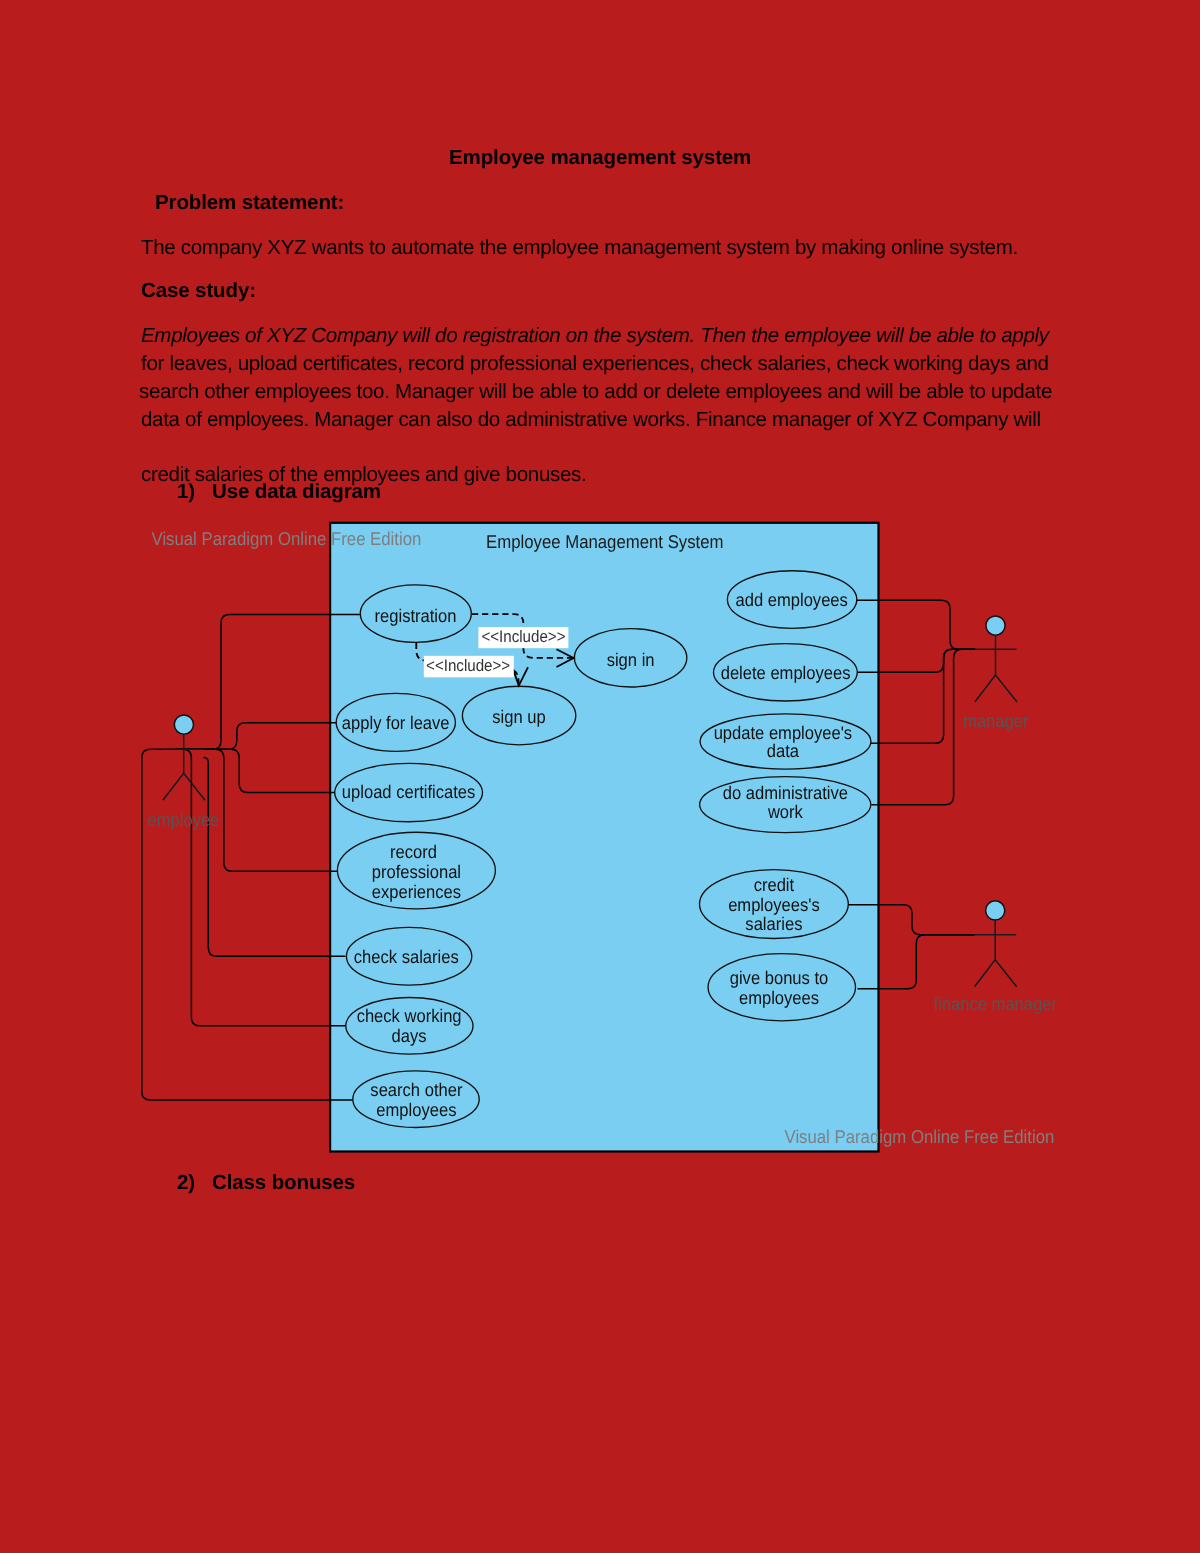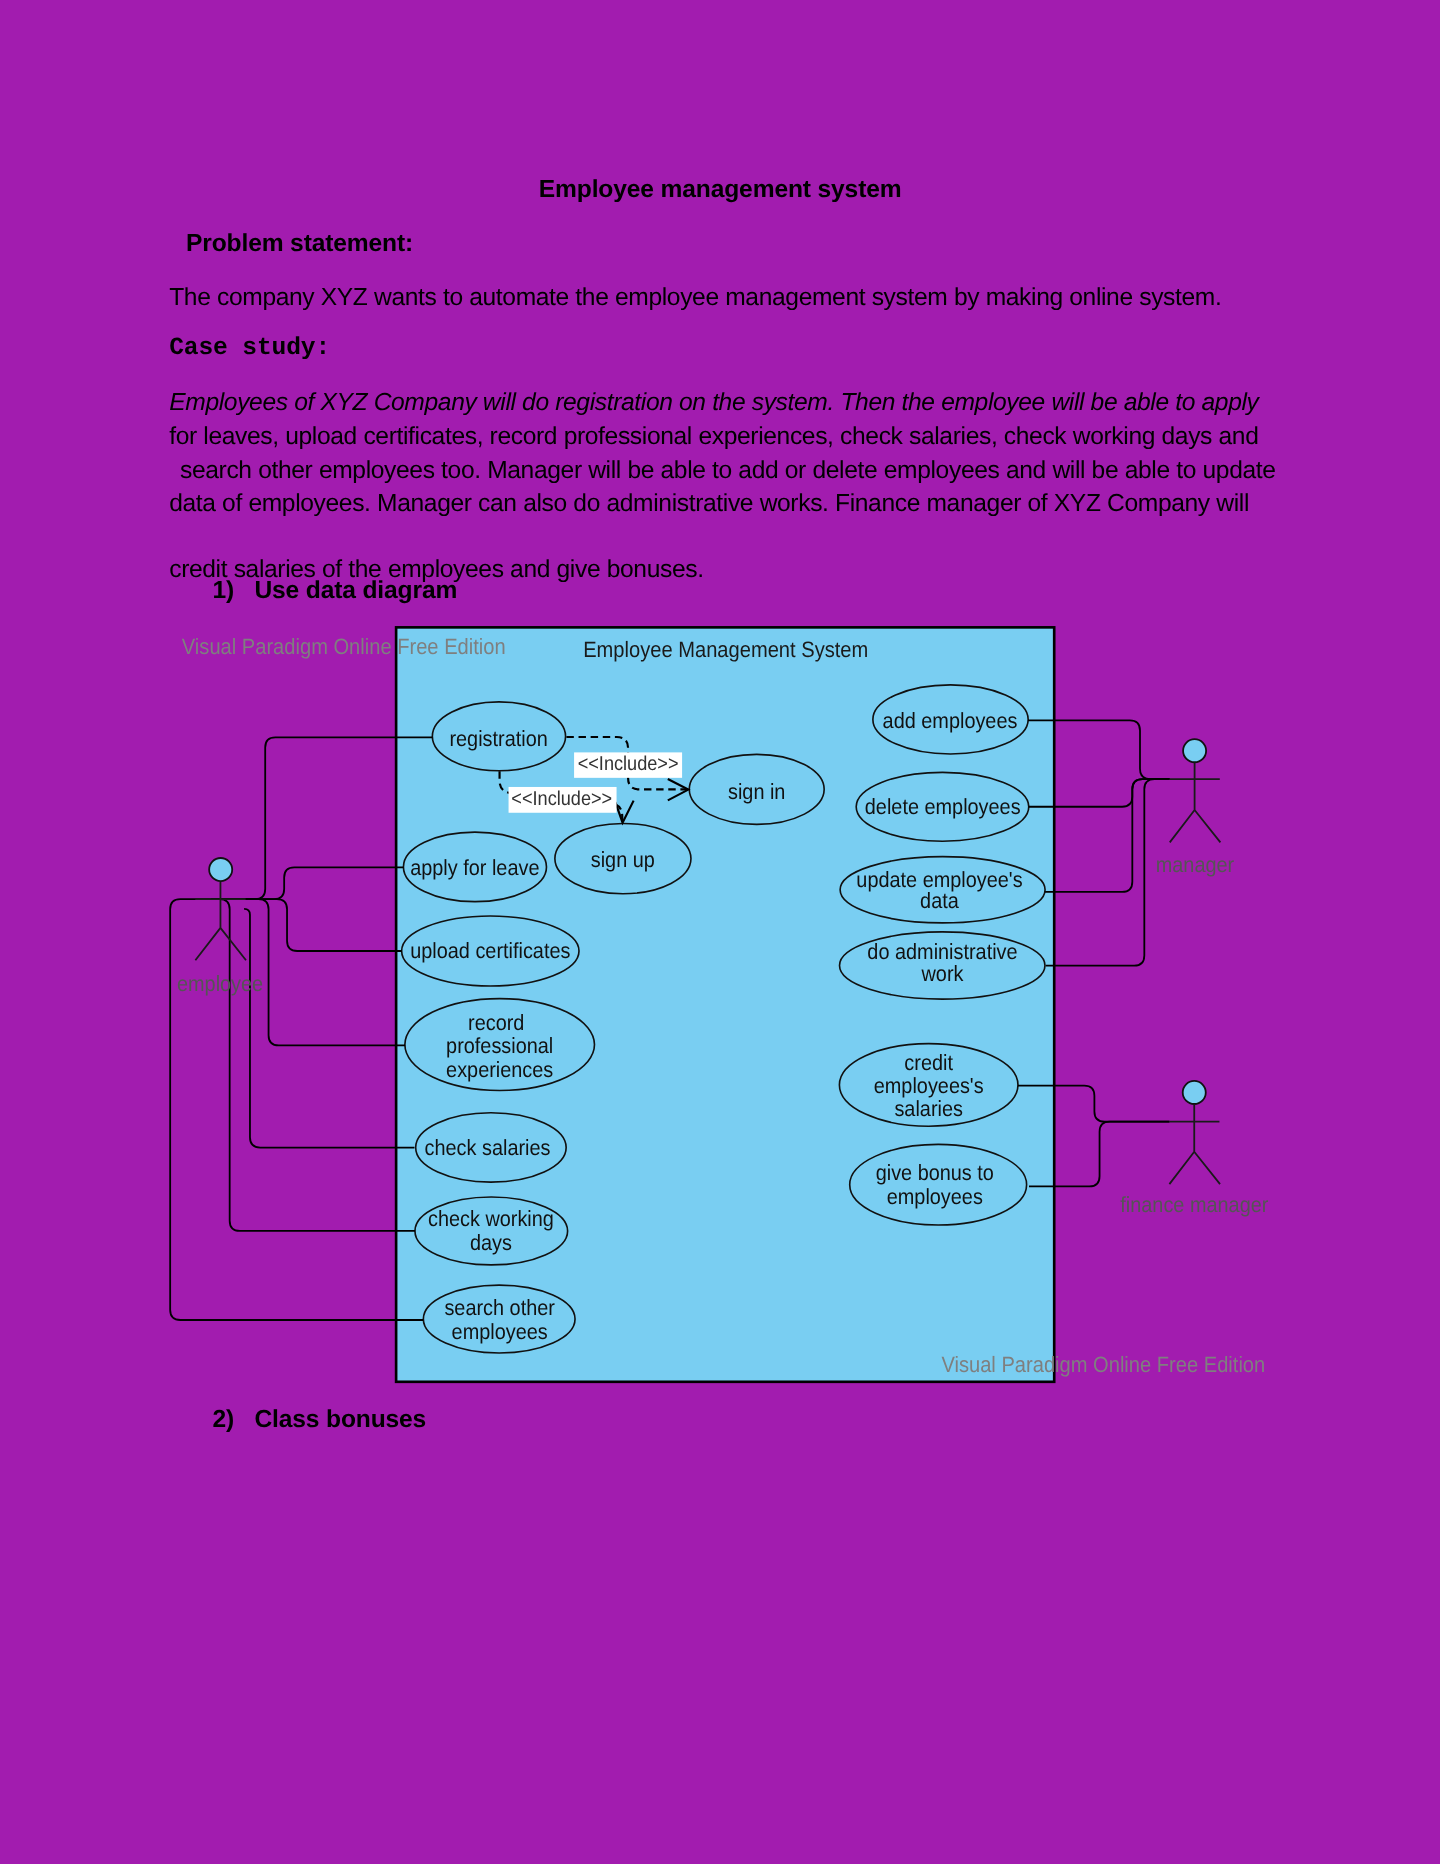--- a/index.html
+++ b/index.html
@@ -1,19 +1,19 @@
 <!DOCTYPE html>
 <html><head>
 <meta charset="utf-8">
 <style>
   html,body{margin:0;padding:0;background:#fff;}
   body{width:1200px;height:1553px;
        font-family:"Liberation Sans",sans-serif;color:#000;
        -webkit-font-smoothing:antialiased;text-rendering:geometricPrecision;}
-  .page{position:relative;width:1200px;height:1553px;overflow:hidden;background:#a21caf;}
+  .page{position:relative;width:1200px;height:1553px;overflow:hidden;background:#b91c1c;}
   .tl{position:absolute;white-space:pre;will-change:transform;font-size:20.5px;line-height:20.5px;letter-spacing:-0.3px;}
   .b{font-weight:bold;letter-spacing:-0.12px;}
   .diagram{position:absolute;left:0;top:0;width:1200px;height:1553px;}
   svg text{text-rendering:geometricPrecision;}
   .diagram{will-change:transform;}
   .ucg ellipse{fill:#79CEF2;stroke:#111;stroke-width:1.35;}
   .uc{font-family:"Liberation Sans",sans-serif;font-size:18.3px;fill:#111;text-anchor:middle;}
   .conn path{fill:none;stroke:#000;stroke-width:1.5;}
   .actor circle{fill:#79CEF2;stroke:#111;stroke-width:1.5;}
   .actor path{fill:none;stroke:#1A1A1A;stroke-width:1.5;}
@@ -25,25 +25,25 @@
 </head>
 <body>
 
 <div class="page">
 
   <div class="tl b" style="left:449px;top:148px;">Employee management system</div>
 
   <div class="tl b" style="left:155px;top:193px;">Problem statement:</div>
   <div class="tl" style="left:141px;top:238px;text-align:center;">The company XYZ wants to automate the employee management system by making online system.</div>
 
-  <div class="tl b" style="left:141px;top:281px;font-family:Liberation Mono, monospace;">Case study:</div>
+  <div class="tl b" style="left:141px;top:281px;">Case study:</div>
 
   <div class="tl" style="left:141px;top:326px;font-style:italic;">Employees of XYZ Company will do registration on the system. Then the employee will be able to apply</div>
   <div class="tl" style="left:141px;top:354px;">for leaves, upload certificates, record professional experiences, check salaries, check working days and</div>
-  <div class="tl" style="left:150px;top:382px;">search other employees too. Manager will be able to add or delete employees and will be able to update</div>
+  <div class="tl" style="left:139px;top:382px;">search other employees too. Manager will be able to add or delete employees and will be able to update</div>
   <div class="tl" style="left:141px;top:410px;">data of employees. Manager can also do administrative works. Finance manager of XYZ Company will</div>
   <div class="tl" style="left:141px;top:438px;margin-top:27px;">credit salaries of the employees and give bonuses.</div>
 
   <div class="tl b" style="left:177px;top:482px;">1)</div>
   <div class="tl b" style="left:212px;top:482px;">Use data diagram</div>
 
   <div class="tl b" style="left:177px;top:1173px;">2)</div>
   <div class="tl b" style="left:212px;top:1173px;">Class bonuses</div>
 
   <svg class="diagram" viewBox="0 0 1200 1553" width="1200" height="1553">

